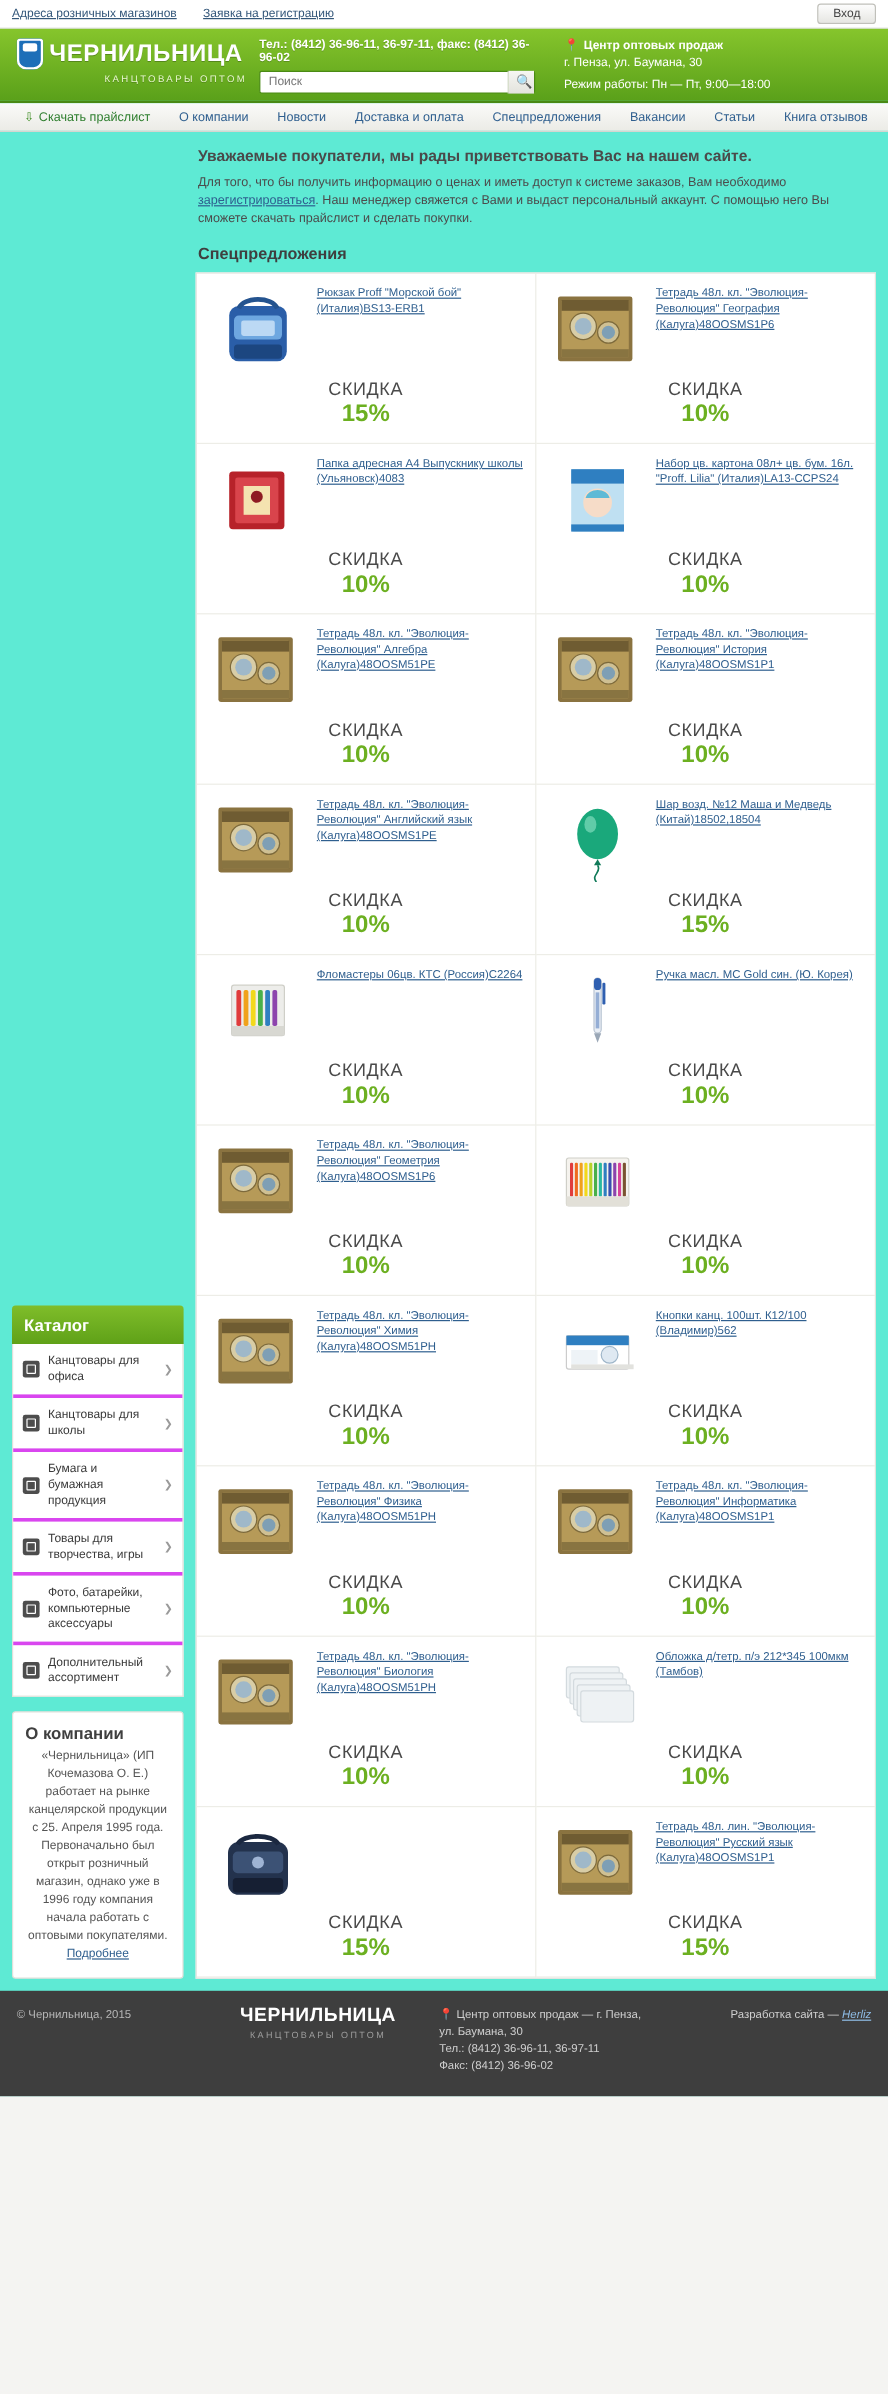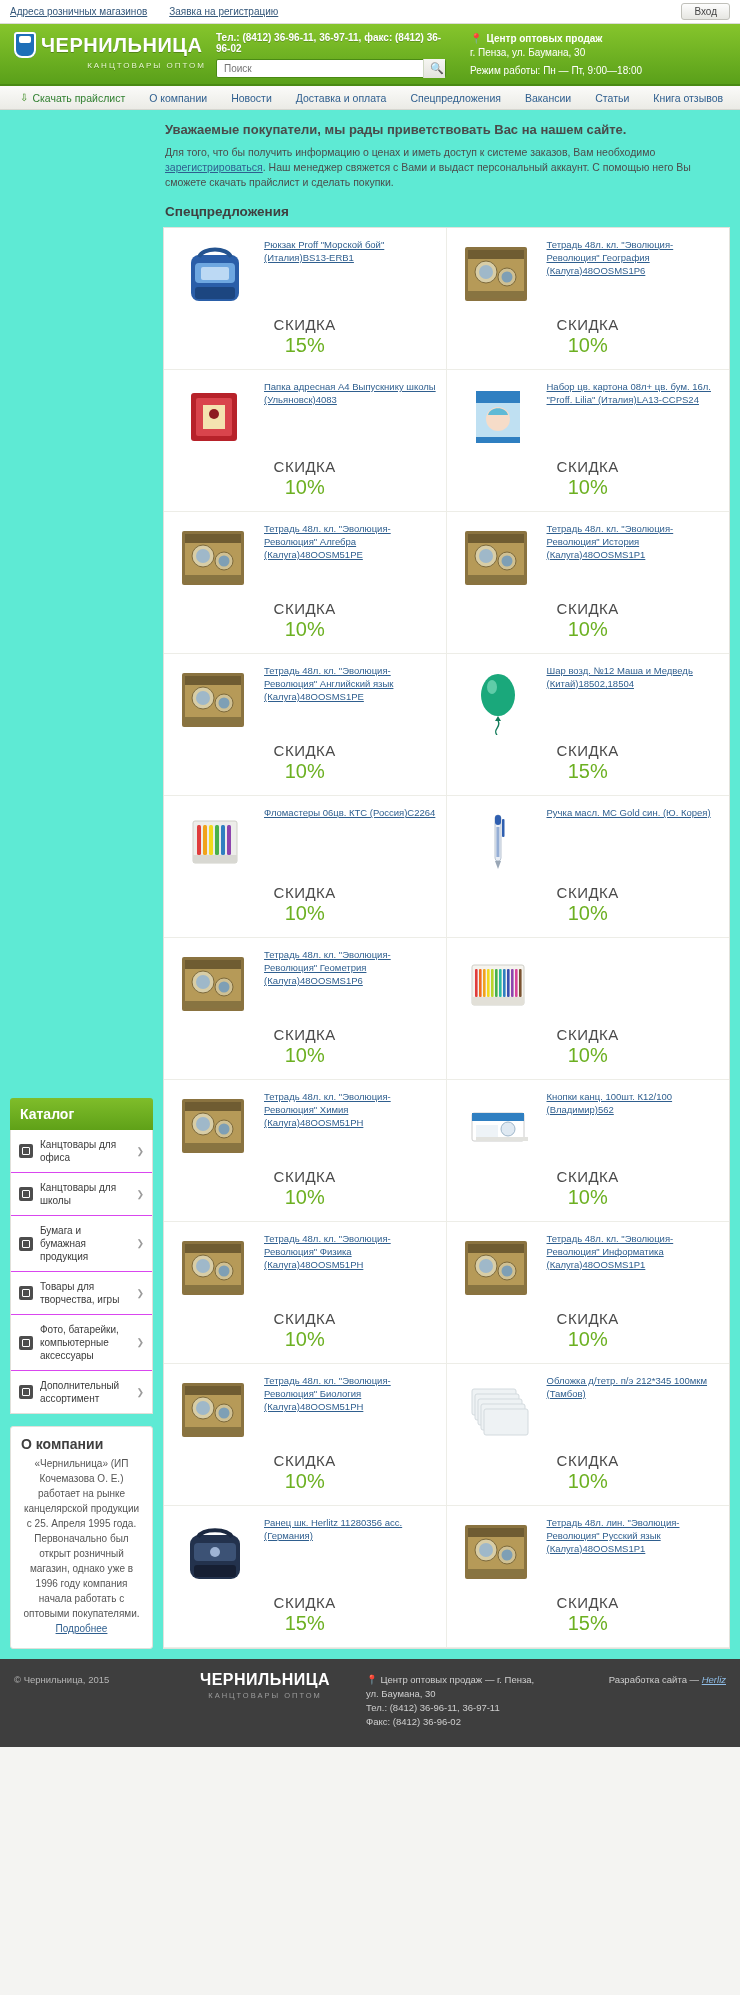--- a/index.html
+++ b/index.html
@@ -119,21 +119,21 @@
 
   .cat-head {
     background: linear-gradient(#7fbd2a,#5fa118);
     color:#fff; font-size:14px; font-weight:bold;
     padding:8px 10px; border-radius:3px 3px 0 0;
   }
   .cat-list { background:#fff; border:1px solid #e0e0da; border-top:0; }
   .cat-item {
     display:flex; align-items:center; gap:7px;
     padding:8px 8px 8px 8px;
-    border-bottom:1px solid #d946ef;
+    border-bottom:3px solid #d946ef;
     font-size:10px; color:#3a3a3a; line-height:13px;
   }
   .cat-item:last-child { border-bottom:0; }
   .cat-ico {
     width:14px; height:14px; flex:0 0 14px;
     background:#4d4d4d; border-radius:2px;
     position:relative;
   }
   .cat-ico:after{
     content:""; position:absolute; left:3px; top:3px; right:3px; bottom:3px;
@@ -170,21 +170,21 @@
   .cell-top { display:flex; gap:6px; min-height:62px; }
   .thumb {
     width:86px; height:72px; flex:0 0 86px;
     display:flex; align-items:center; justify-content:center;
     overflow:hidden;
   }
   .thumb svg { display:block; }
   .p-name { flex:1; font-size:9.5px; line-height:13px; color:#2f5f8f; text-decoration:underline; }
   .discount { text-align:center; margin-top:6px; }
   .discount .w { font-size:15px; color:#4a4a4a; letter-spacing:.5px; }
-  .discount .v { font-size:20px; color:#6cb021; font-weight:normal; margin-top:1px; }
+  .discount .v { font-size:20px; color:#6cb021; font-weight:bold; margin-top:1px; }
 
   
   .footer {
     background:#3e3e3e; color:#cfcfcf;
     padding:14px 14px 18px 14px;
     display:flex; align-items:flex-start; gap:16px; font-size:9.5px; line-height:14px;
   }
   .f-copy { width:150px; color:#b6b6b6; }
   .f-logo { width:170px; text-align:center; }
   .f-logo .lt { color:#fff; font-size:16px; font-weight:bold; letter-spacing:.5px; }
@@ -666,21 +666,20 @@
             <div class="cell-top">
               <div class="thumb">
                 <svg width="72" height="70" viewBox="0 0 72 70">
       <rect x="11" y="18" width="50" height="44" rx="9" fill="#23324d"></rect>
       <rect x="15" y="26" width="42" height="18" rx="4" fill="#3c5275"></rect>
       <rect x="15" y="48" width="42" height="12" rx="3" fill="#161f33"></rect>
       <path d="M19 20c5-9 29-9 34 0" fill="none" stroke="#1b2840" stroke-width="4"></path>
       <circle cx="36" cy="35" r="5" fill="#9fb4d4"></circle>
     </svg>
               </div>
-              <a class="p-name" href="#">Ранец шк. Herlitz 11280356 асс.(Германия)</a>
             </div>
             <div class="discount">
               <div class="w">СКИДКА</div>
               <div class="v">15%</div>
             </div>
           </div>
           <div class="cell">
             <div class="cell-top">
               <div class="thumb">
                 <svg width="78" height="70" viewBox="0 0 78 70">

